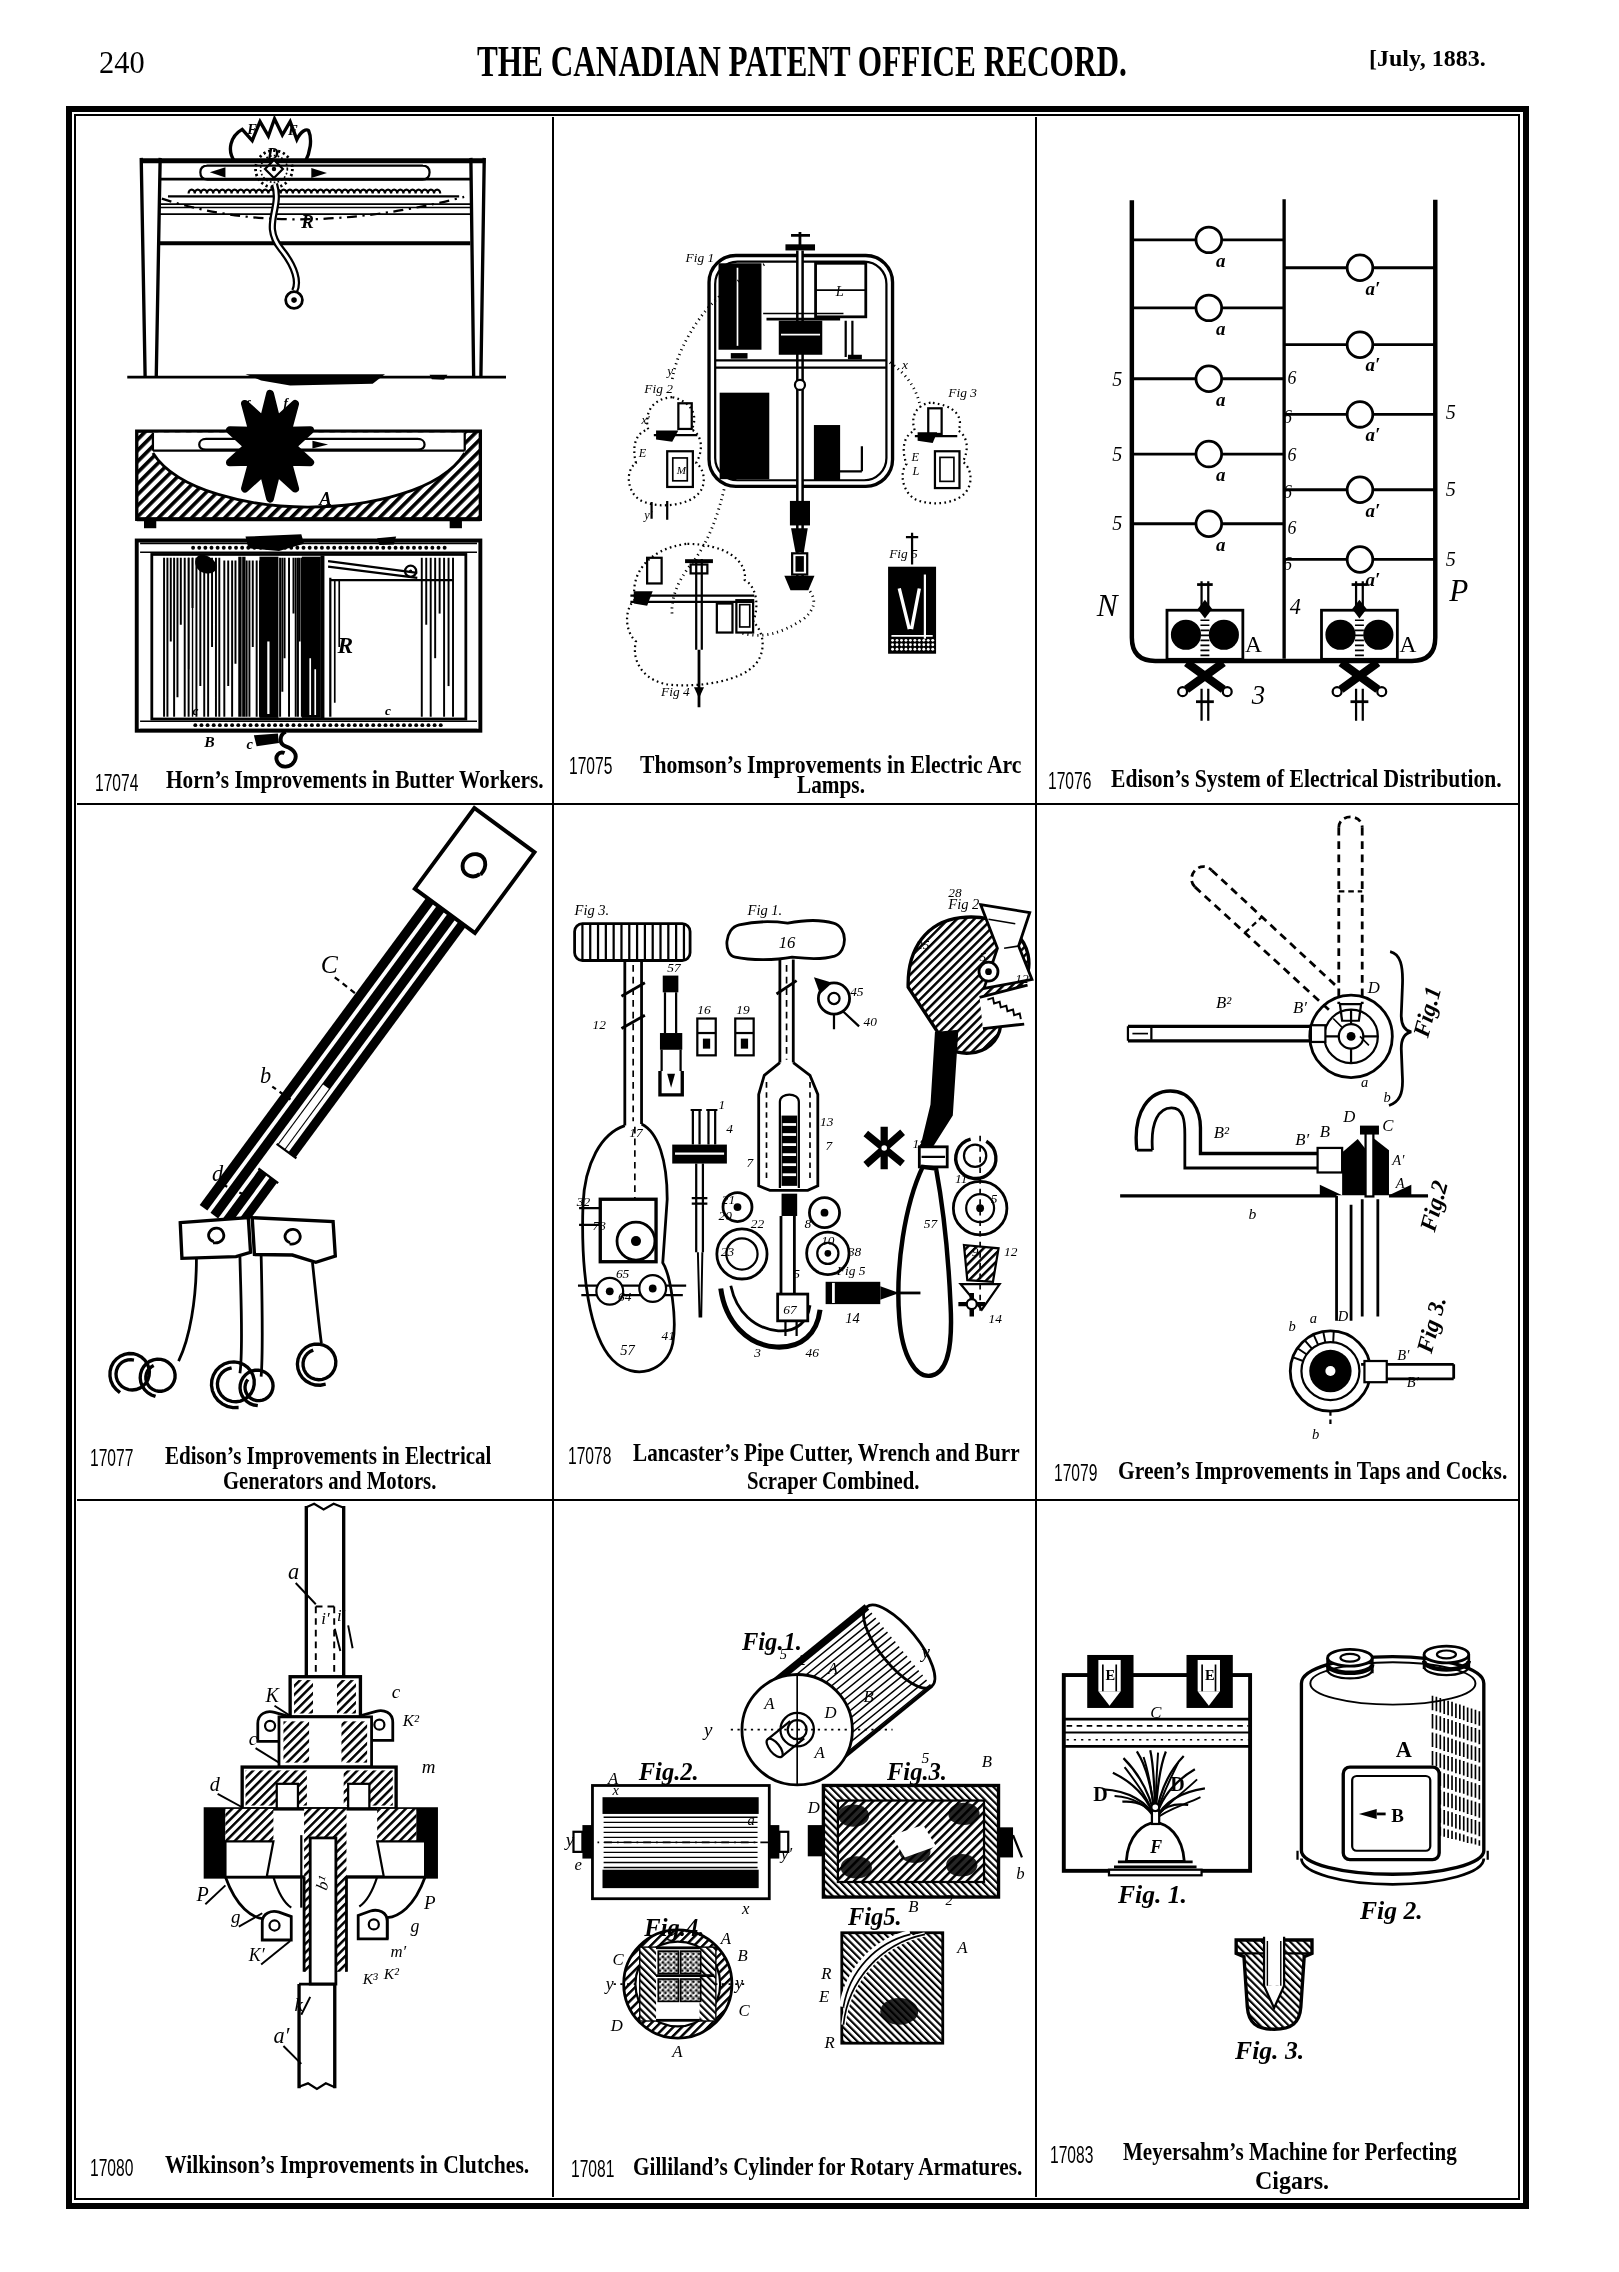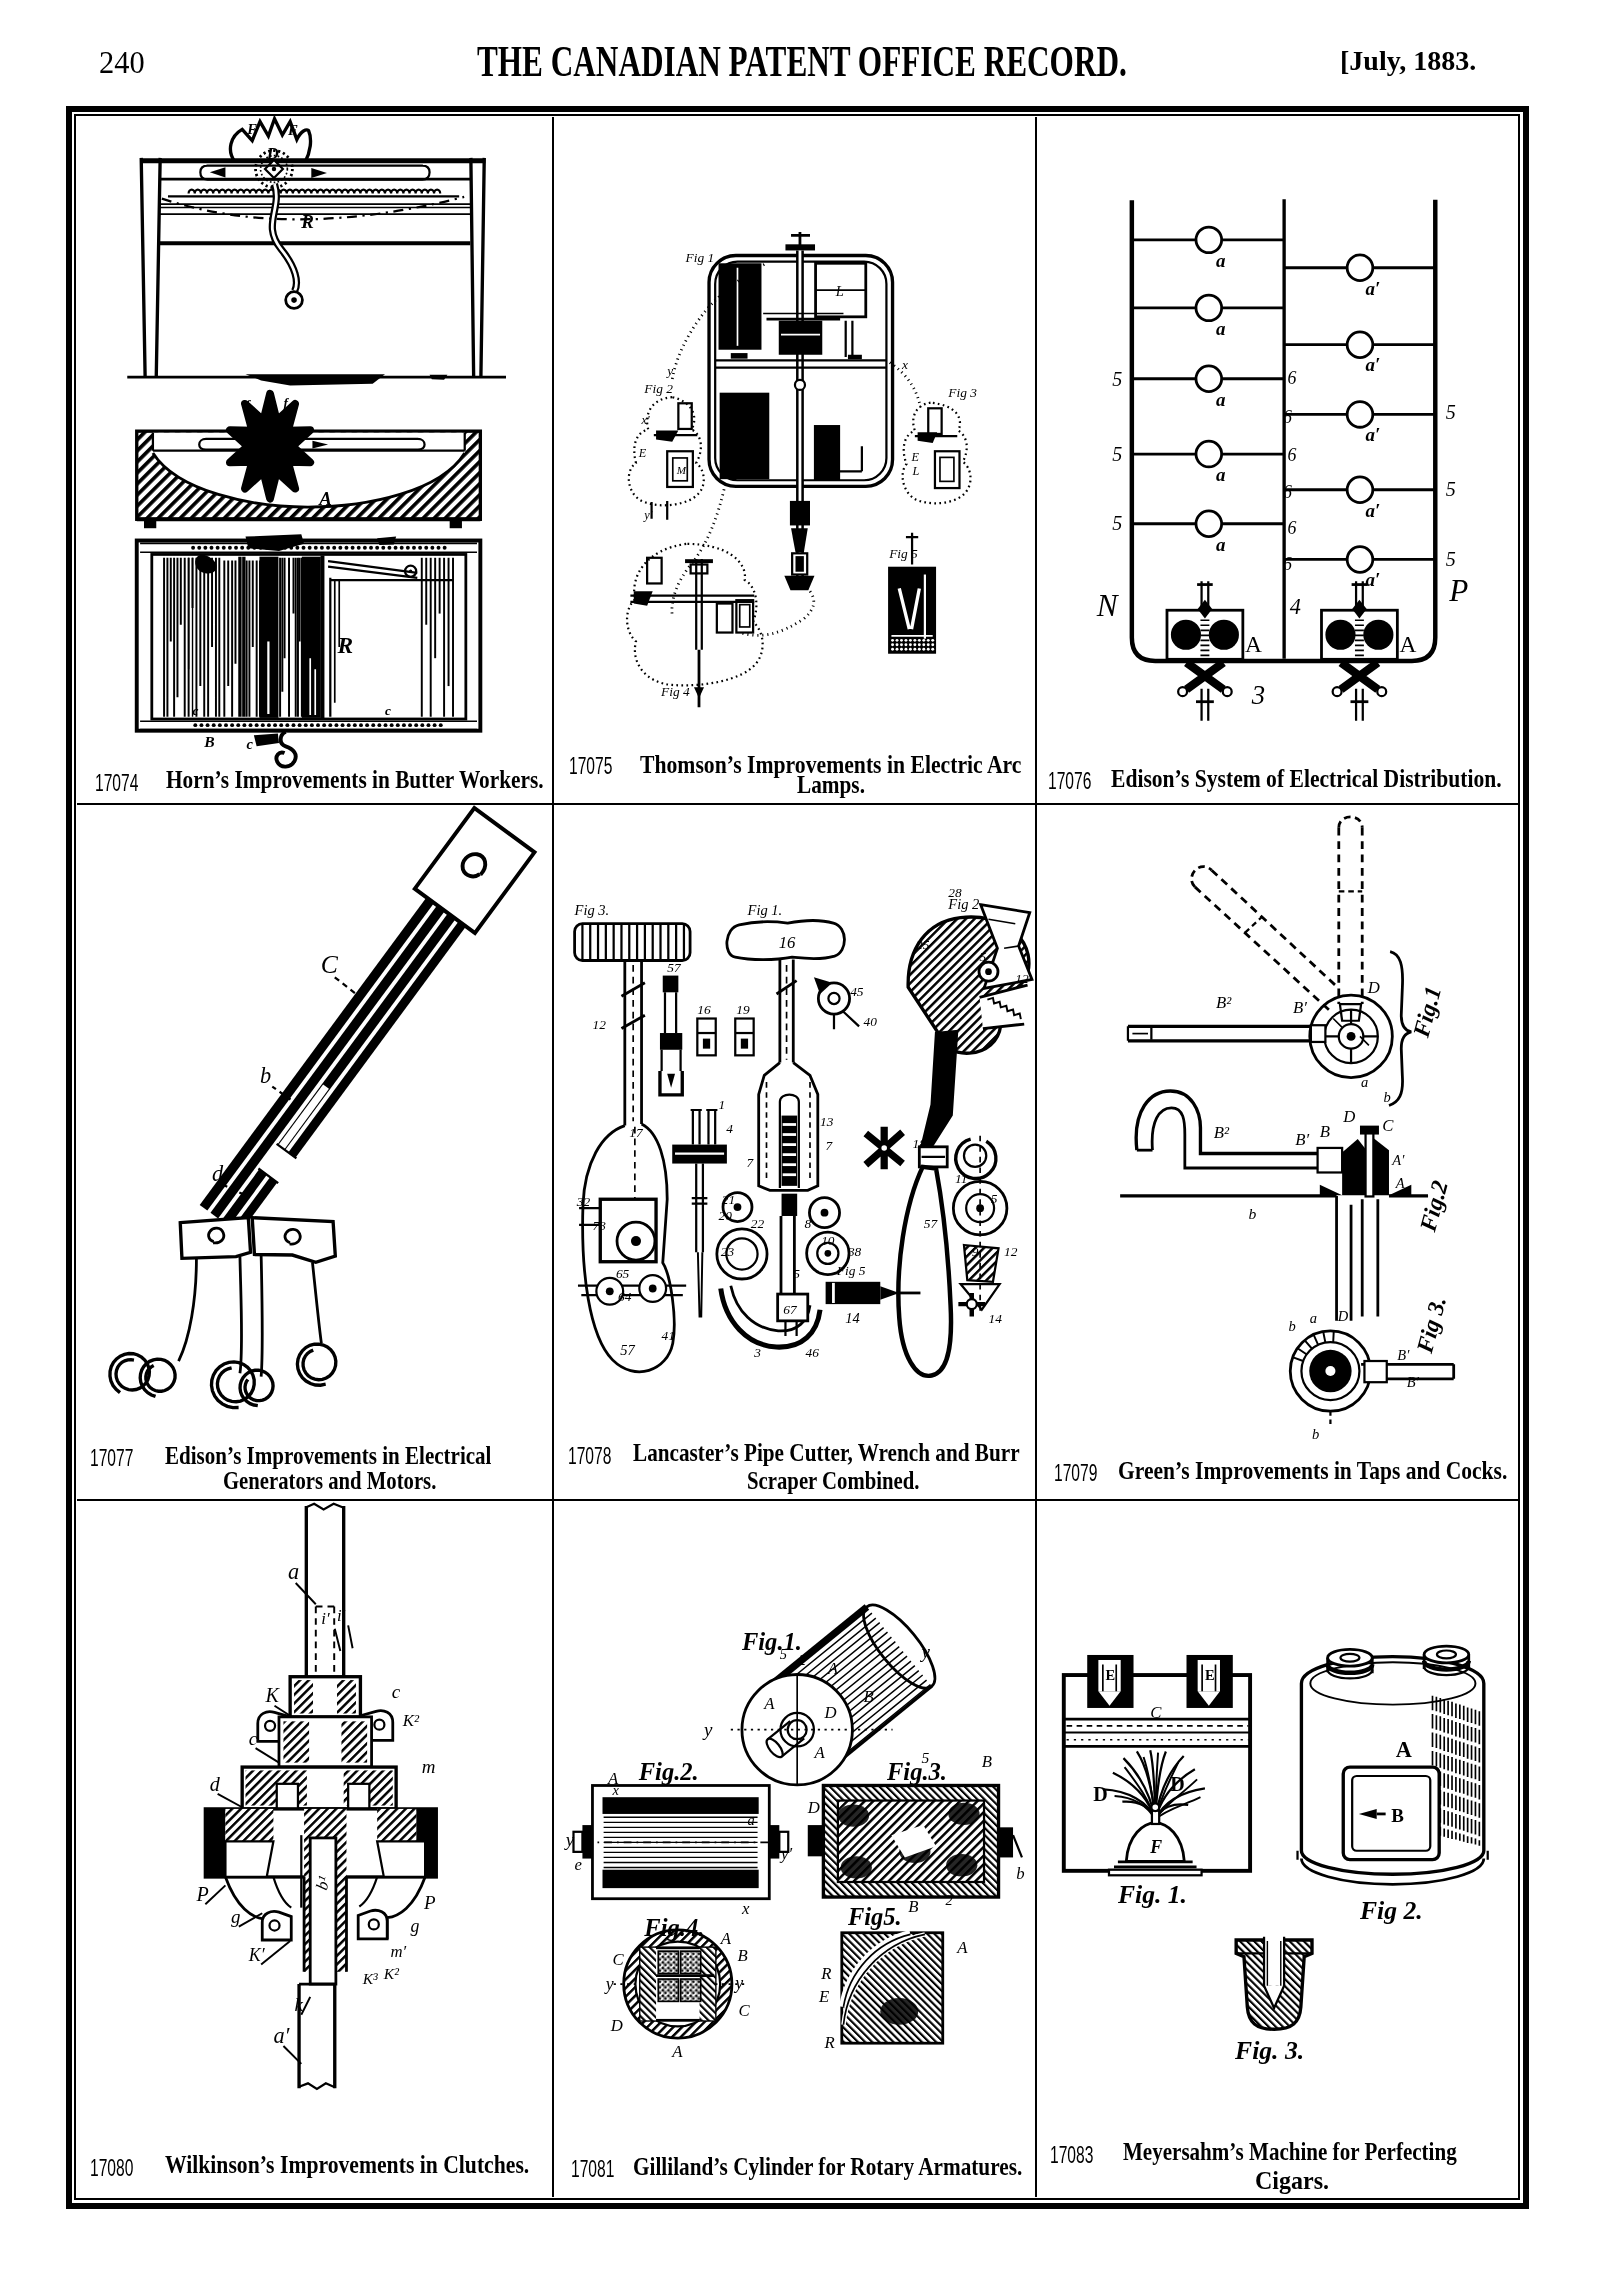--- a/index.html
+++ b/index.html
@@ -5,21 +5,21 @@
 html,body{width:1620px;height:2273px;background:#fff;overflow:hidden}
 body{position:relative;font-family:"Liberation Serif",serif;color:#000}
 .abs{position:absolute}
 .num{font-family:"Liberation Sans",sans-serif;font-size:24px;transform:scaleX(0.65);transform-origin:left top;white-space:nowrap}
 .cap{font-family:"Liberation Serif",serif;font-size:24.5px;font-weight:bold;white-space:nowrap;transform-origin:left top}
 </style></head>
 <body>
 
 <div class="abs" style="left:99px;top:44px;font-size:32px;transform:scaleX(0.95);transform-origin:left top">240</div>
 <div class="abs" style="left:477px;top:35px;font-size:45px;font-weight:bold;transform:scaleX(0.694);transform-origin:left top;white-space:nowrap">THE CANADIAN PATENT OFFICE RECORD.</div>
-<div class="abs" style="left:1340px;top:45px;font-size:28px;font-weight:bold;white-space:nowrap">[July, 1883.</div>
+<div class="abs" style="left:1369px;top:45px;font-size:24px;font-weight:bold;white-space:nowrap">[July, 1883.</div>
 
 <div class="abs" style="left:66px;top:106px;width:1463px;height:2103px;border:6.1px solid #000"></div>
 <div class="abs" style="left:74px;top:114px;width:1446px;height:2086px;border:2.8px solid #000"></div>
 
 <div class="abs" style="left:552px;top:117px;width:2.2px;height:2080px;background:#000"></div>
 <div class="abs" style="left:1035px;top:117px;width:2.2px;height:2080px;background:#000"></div>
 <div class="abs" style="left:77px;top:803px;width:1441px;height:2.2px;background:#000"></div>
 <div class="abs" style="left:77px;top:1499px;width:1441px;height:2.2px;background:#000"></div>
 
 <svg class="abs" style="left:0;top:0" width="1620" height="2273" viewBox="0 0 2904 4075" fill="none" stroke="#000">

